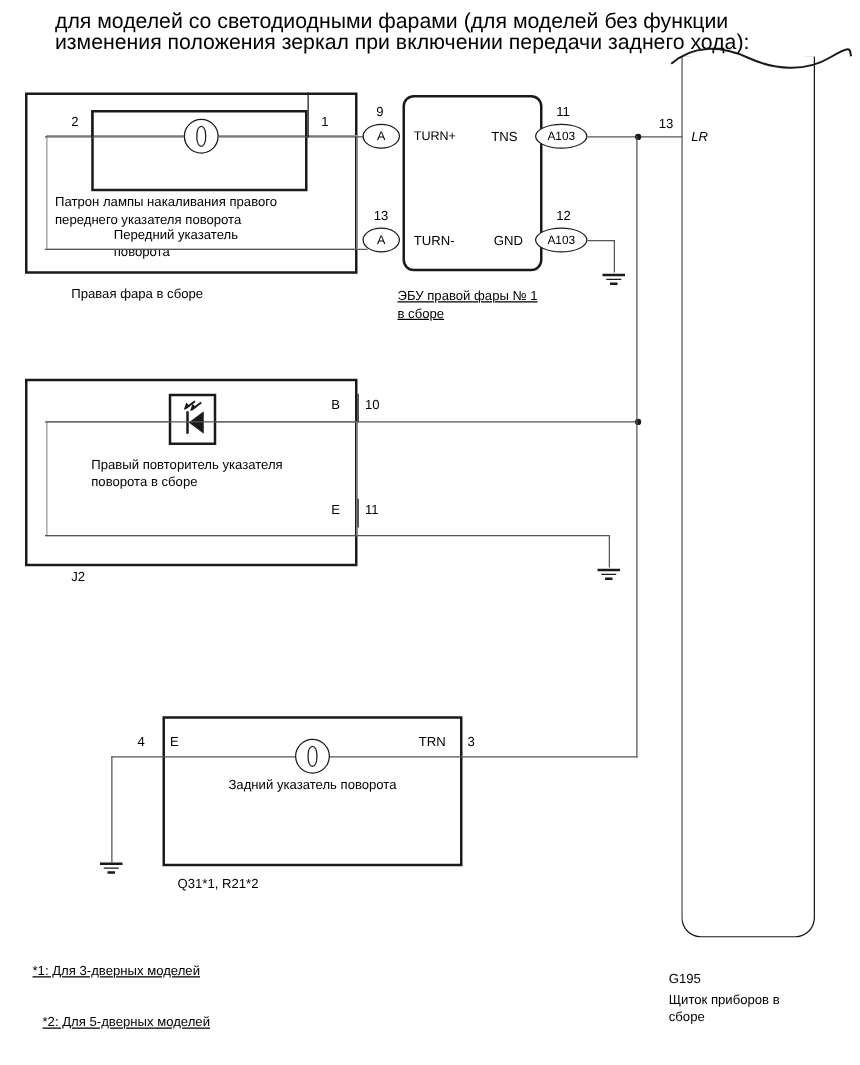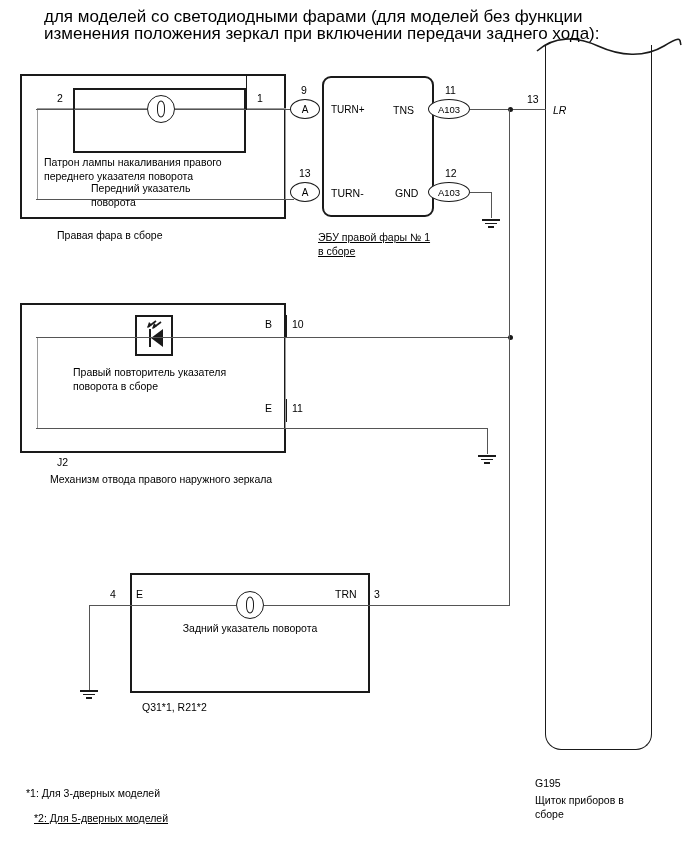--- a/index.html
+++ b/index.html
@@ -254,21 +254,20 @@
     <line x1="11" y1="10" x2="19" y2="4" stroke="#1a1a1a" stroke-width="1.6"></line>
     <polygon points="10,11 15,8 12,5" fill="#1a1a1a"></polygon>
     <line x1="16" y1="11" x2="24" y2="5" stroke="#1a1a1a" stroke-width="1.6"></line>
     <polygon points="15,12 20,9 17,6" fill="#1a1a1a"></polygon>
   </svg>
 
   <div class="lbl" style="left:73px; top:365px; width:180px;">Правый повторитель указателя
 поворота в сборе</div>
 
   <div class="lbl" style="left:57px; top:455px;">J2</div>
-  <div class="lbl" style="left:50px; top:472px; width:280px;">Механизм отвода правого наружного зеркала</div>
 
   <div class="pin" style="left:265px; top:318px;">B</div>
   <div class="pin" style="left:292px; top:318px;">10</div>
 
   <div class="pin" style="left:265px; top:402px;">E</div>
   <div class="pin" style="left:292px; top:402px;">11</div>
 
   <div class="wv-dk" style="left:286px; top:315px; height:23px;"></div>
   <div class="wv-dk" style="left:286px; top:399px; height:23px;"></div>
 
@@ -312,16 +311,16 @@
       <i></i>
   </div>
 
   <div class="wh" style="left:370px; top:605px; width:140px;"></div>
   <div class="wv" style="left:509px; top:109px; height:497px;"></div>
 
   <div class="lbl" style="left:535px; top:776px;">G195</div>
   <div class="lbl" style="left:535px; top:793px; width:110px;">Щиток приборов в
 сборе</div>
 
-  <div class="lbl" style="left:26px; top:786px;">*1: Для 3-дверных моделей</div>
+  <div class="lbl" style="left:26px; top:770px;text-decoration:underline;">*1: Для 3-дверных моделей</div>
   <div class="lbl" style="left:34px; top:811px;text-decoration:underline;">*2: Для 5-дверных моделей</div>
 
 </div>
 
 </body></html>

